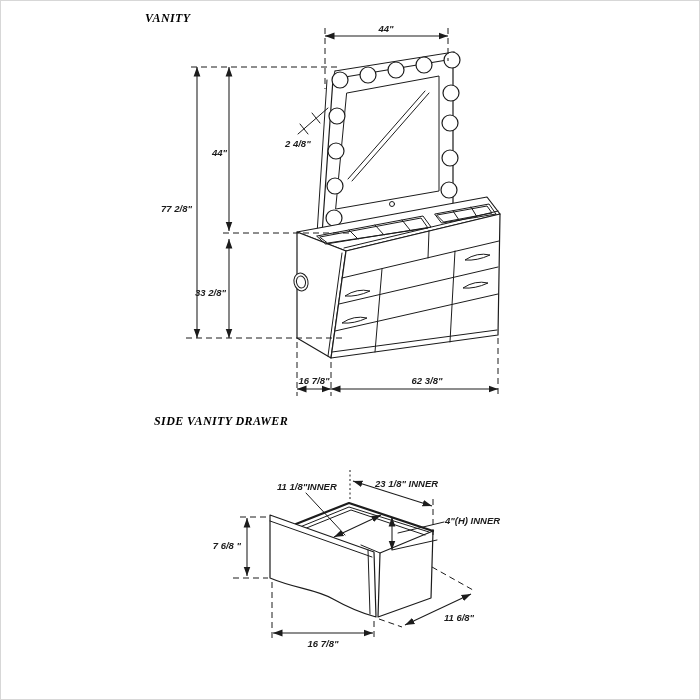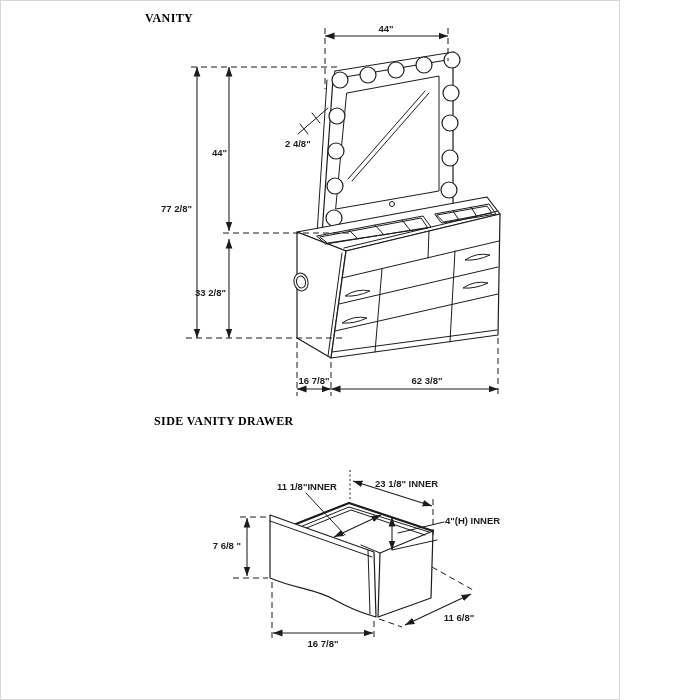--- a/index.html
+++ b/index.html
@@ -1,18 +1,18 @@
 <!DOCTYPE html>
 <html style="--line: #1c1c1c; --bg: #ffffff; --border: #d7d7d7;"><head>
 <meta charset="utf-8">
 <style>
   :root{ --line:#1c1c1c; --bg:#ffffff; --border:#d7d7d7; }
   html,body{margin:0;padding:0;background:#fff;}
-  .canvas{position:relative;width:620px;height:700px;background:var(--bg);
-          border:1px solid var(--border);box-sizing:border-box;overflow:hidden;}
+  .canvas{position:relative;width:700px;height:700px;background:var(--bg);
+          border:1px solid var(--border);box-sizing:border-box;overflow:hidden;font-style:italic;}
   svg{display:block;}
   .ln{fill:none;stroke:var(--line);stroke-width:1.2;stroke-linejoin:round;stroke-linecap:round;}
   .fw{fill:#ffffff;stroke:var(--line);stroke-width:1.2;stroke-linejoin:round;}
   .thin{stroke-width:1;}
   .thick{stroke-width:2.2;}
   .dim{fill:none;stroke:var(--line);stroke-width:1.05;
        marker-start:url(#arr);marker-end:url(#arr);}
   .ext{fill:none;stroke:var(--line);stroke-width:1;stroke-dasharray:6 4;}
   .dotted{stroke-dasharray:2 2.5;}
   .lbl{font-family:"Liberation Sans",sans-serif;font-weight:bold;font-size:9.5px;fill:var(--line);}

